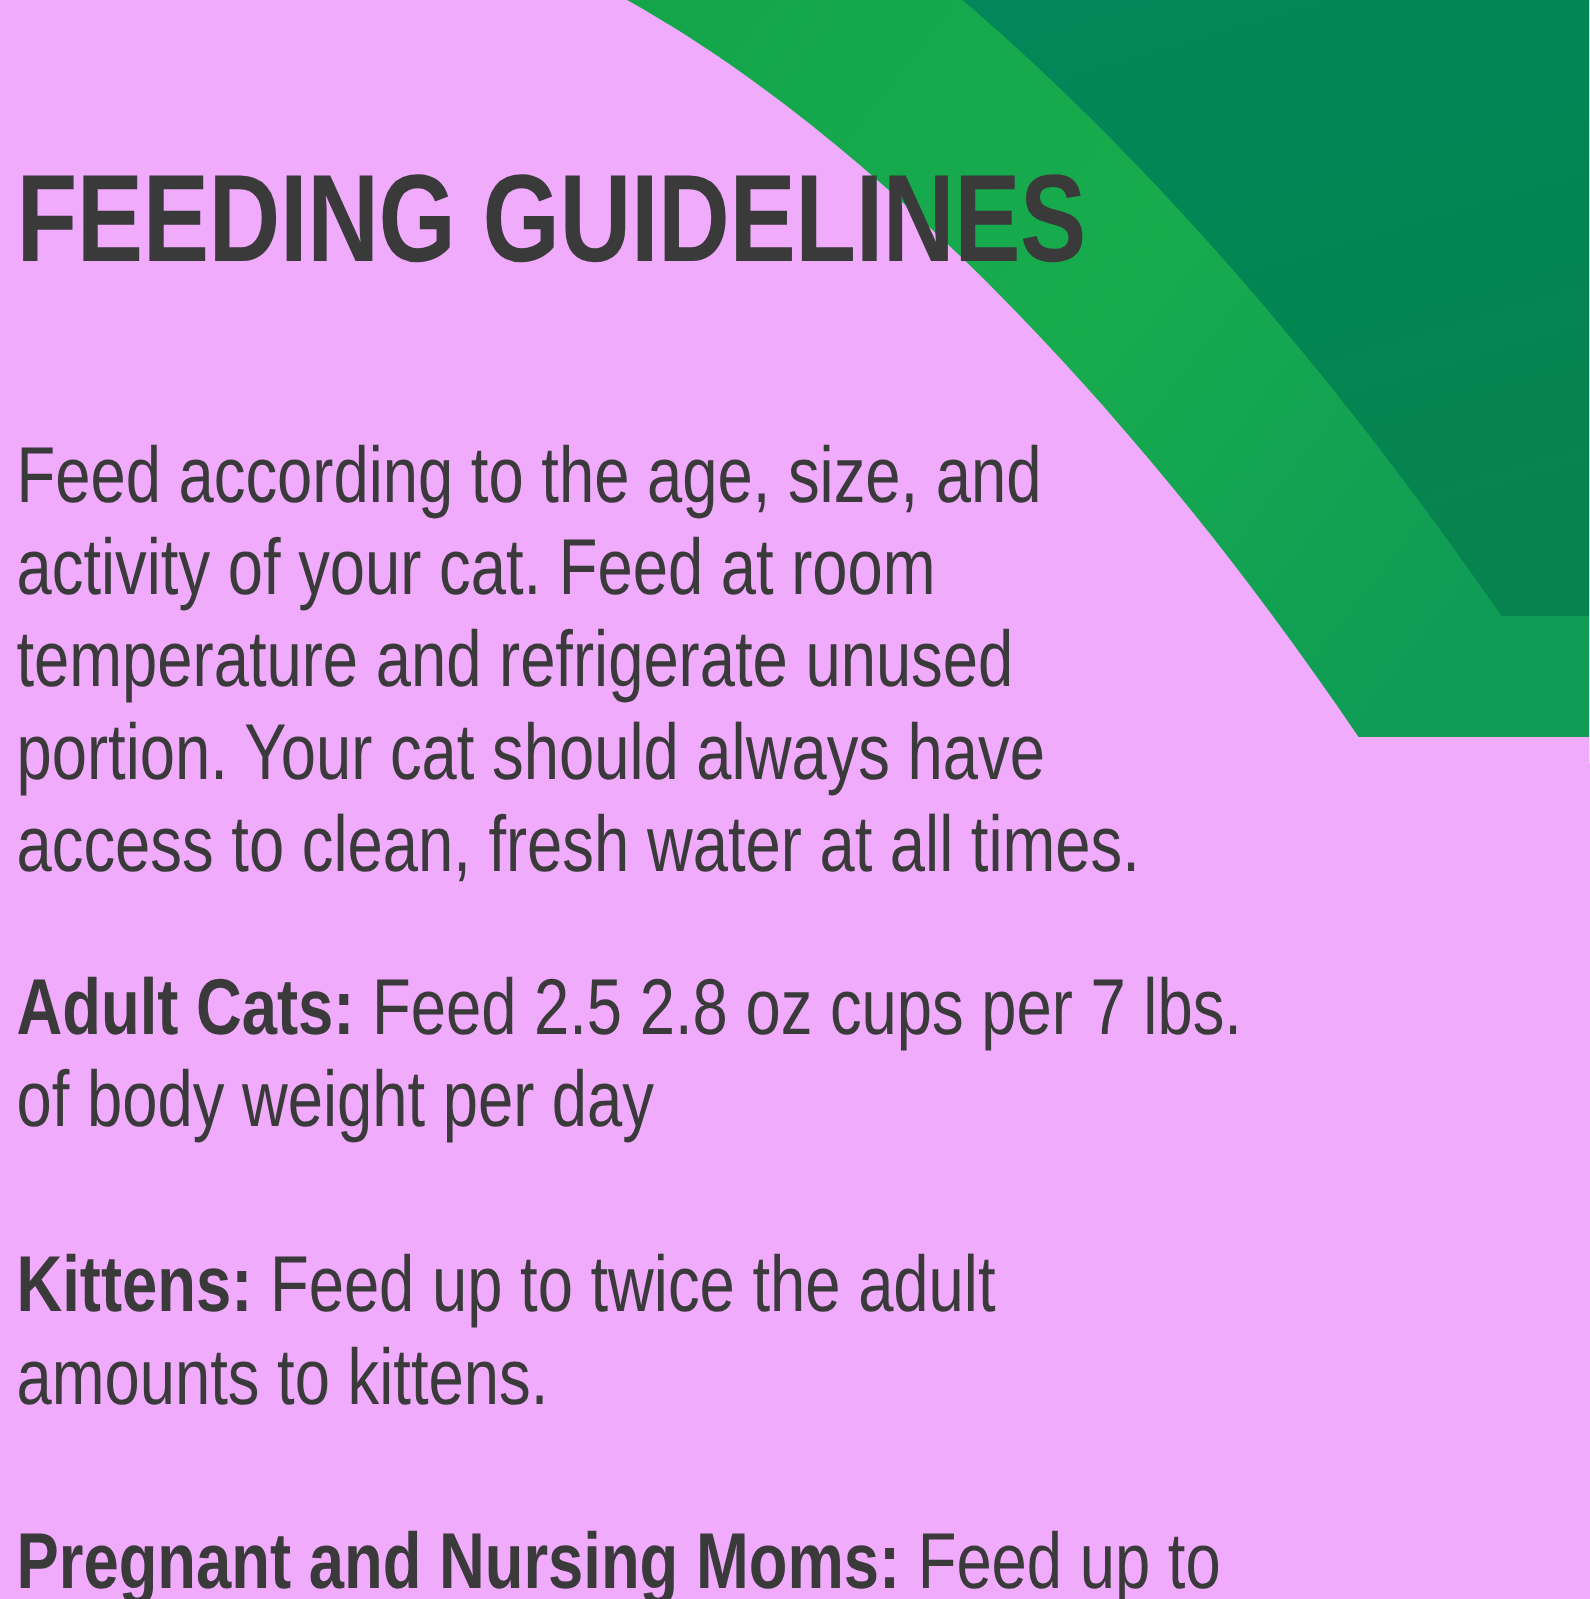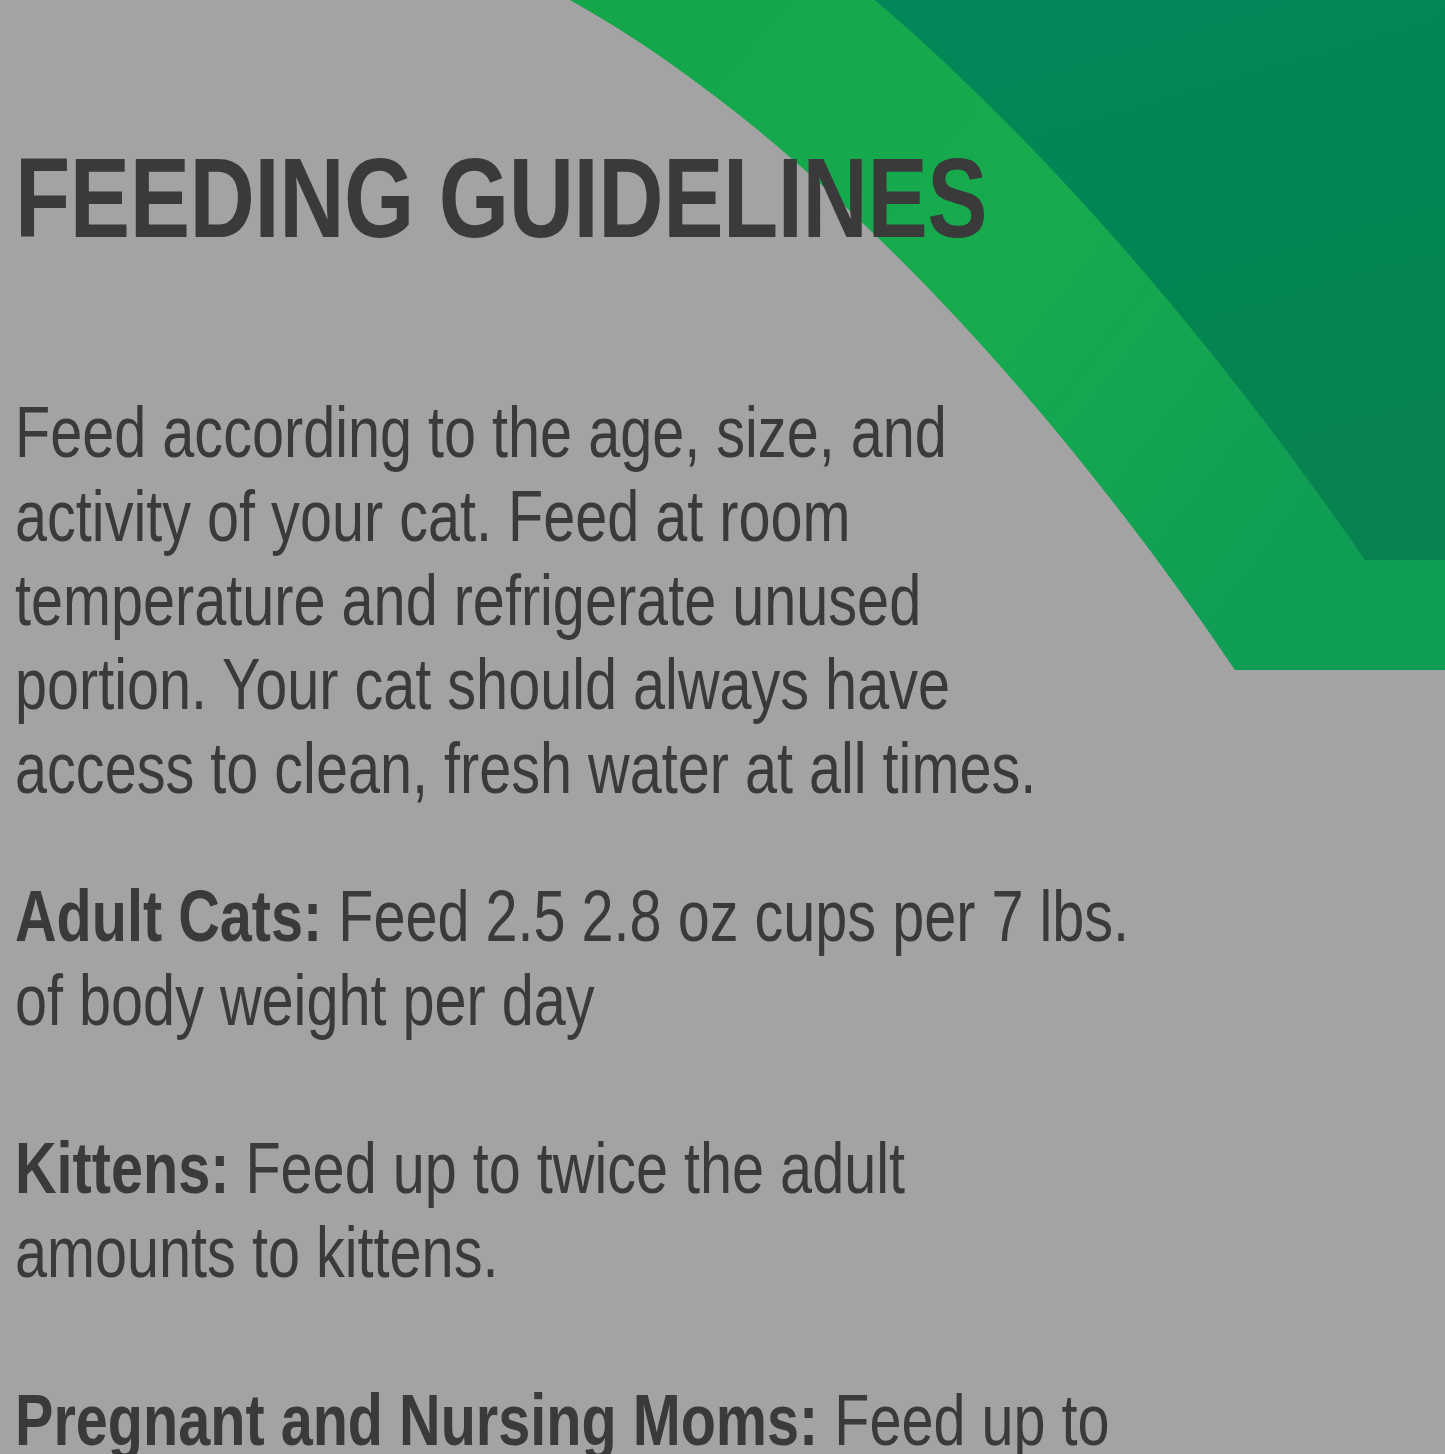--- a/index.html
+++ b/index.html
@@ -5,21 +5,21 @@
   html, body {
     margin: 0;
     padding: 0;
     background: #ffffff;
   }
 
   #page {
     position: relative;
     width: 1445px;
     height: 1454px;
-    background: #a3a3a3;
+    background: #f0abfc;
     overflow: hidden;
     font-family: "Liberation Sans", sans-serif;
   }
 
   
   #swoosh {
     position: absolute;
     top: 0;
     right: 0;
     width: 900px;

